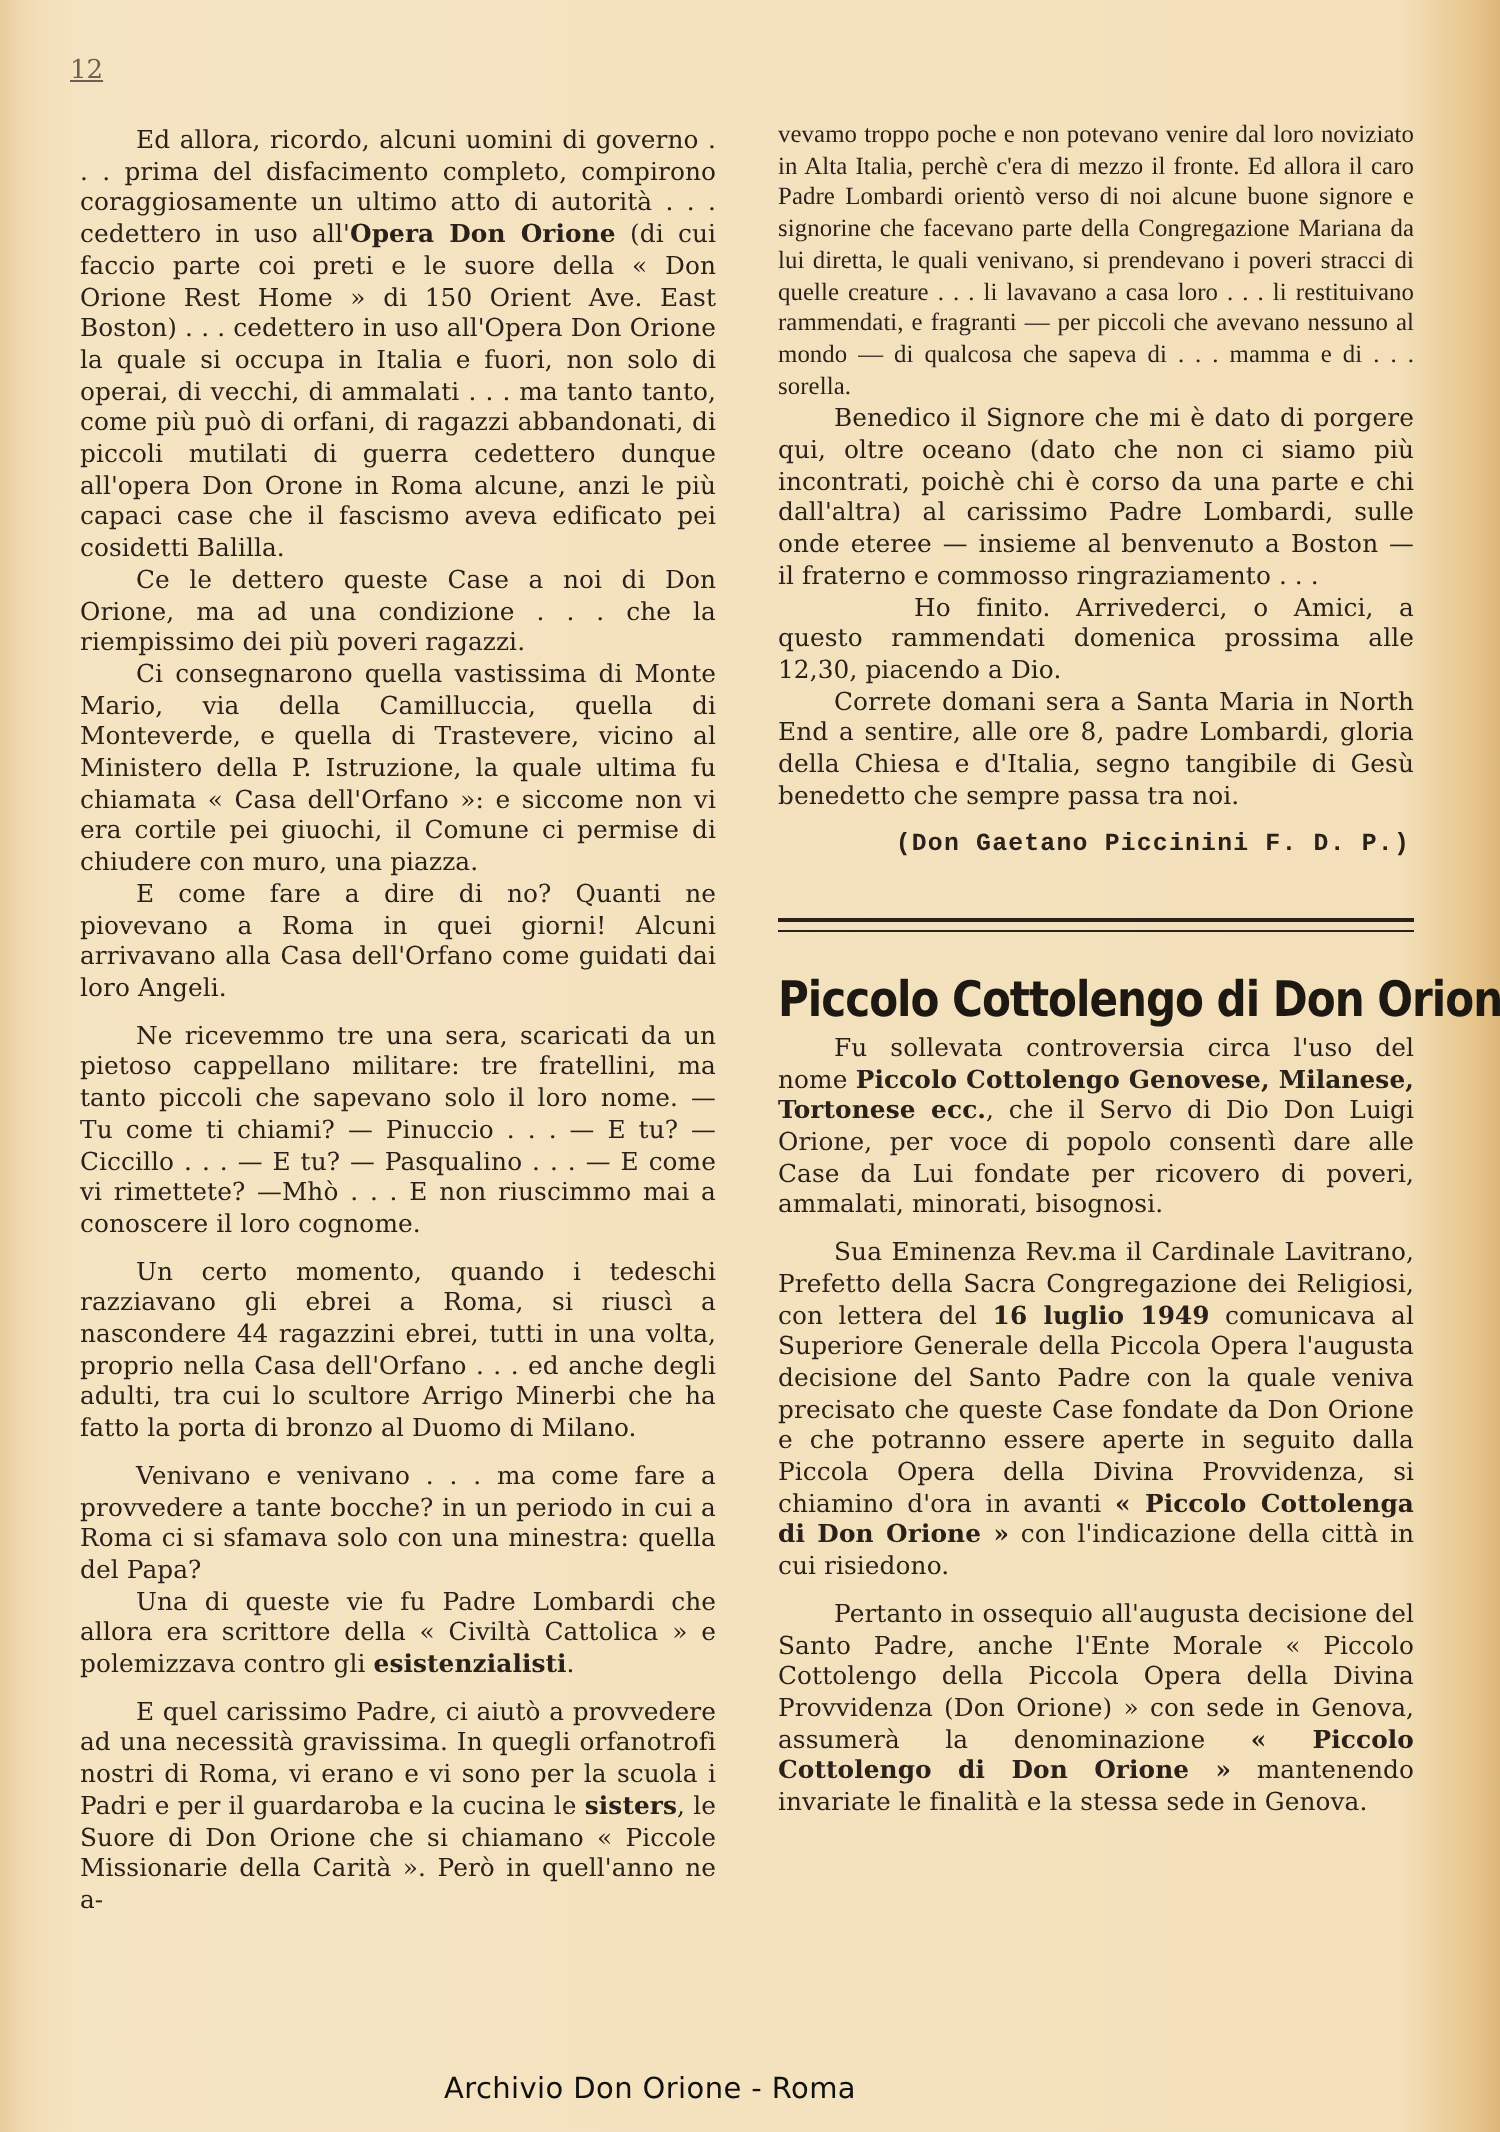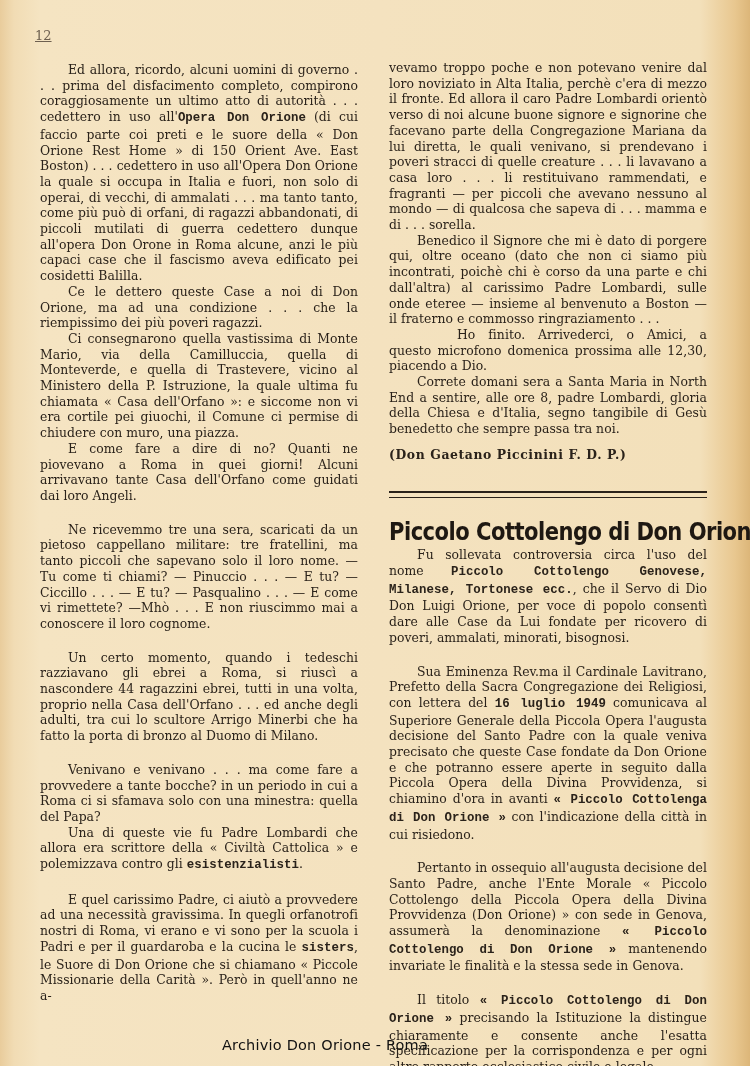--- a/index.html
+++ b/index.html
@@ -14,27 +14,28 @@
     font-size:13px; color:#6e6050;text-decoration:underline;
   }
   .col {
     position:absolute; top:62px;
     font-size:12.4px; line-height:15.7px;
     text-align:justify; letter-spacing:0.05px;
   }
   .col-left { left:40px; width:318px; }
   .col-right { left:389px; width:318px; top:60px; }
   .col p { margin:0; text-indent:28px; hyphens:manual; }
-  .col p.noindent { text-indent:0; }
-  .col p.gap { margin-top:18px; }
+  .col p.noindent { text-indent:0;font-family:Liberation Serif, serif; }
+  .col p.gap { margin-top:8px; }
   .col p.deep { text-indent:68px; }
-  b { font-weight:bold;font-family:Liberation Mono, monospace; }
+  b { font-weight:bold; }
   .signature {
-    text-align:left; font-weight:bold; margin:10px 2px 0 0 !important; text-indent:0 !important;
+    text-align:right; font-weight:bold; margin:10px 2px 0 0 !important; text-indent:0 !important;
     letter-spacing:0.6px;
+    font-family:Liberation Mono, monospace;
   }
   .divider {
     margin:28px 0 0 0; height:4px;
     border-top:2px solid #2a221a; border-bottom:1px solid #2a221a;
   }
   .headline {
     font-family: "DejaVu Sans", "Liberation Sans", sans-serif;
     font-weight:bold; font-size:24.5px; letter-spacing:-0.6px;
     transform: scaleX(0.86); transform-origin:left;
     white-space:nowrap; margin:26px 0 8px 0; color:#1e1812;
@@ -48,38 +49,37 @@
 </style>
 </head>
 <body>
 
 <div class="page-number">12</div>
 
 <div class="col col-left">
   <p><span>Ed allora, ricordo, alcuni uomini di governo . . . prima del disfacimento completo, compirono coraggiosamente un ultimo atto di autorità . . . cedettero in uso all'</span><b>Opera Don Orione</b><span> (di cui faccio parte coi preti e le suore della « Don Orione Rest Home » di 150 Orient Ave. East Boston) . . . cedettero in uso all'Opera Don Orione la quale si occupa in Italia e fuori, non solo di operai, di vecchi, di ammalati . . . ma tanto tanto, come più può di orfani, di ragazzi abbandonati, di piccoli mutilati di guerra cedettero dunque all'opera Don Orone in Roma alcune, anzi le più capaci case che il fascismo aveva edificato pei cosidetti Balilla.</span></p>
   <p>Ce le dettero queste Case a noi di Don Orione, ma ad una condizione . . . che la riempissimo dei più poveri ragazzi.</p>
   <p>Ci consegnarono quella vastissima di Monte Mario, via della Camilluccia, quella di Monteverde, e quella di Trastevere, vicino al Ministero della P. Istruzione, la quale ultima fu chiamata « Casa dell'Orfano »: e siccome non vi era cortile pei giuochi, il Comune ci permise di chiudere con muro, una piazza.</p>
-  <p>E come fare a dire di no? Quanti ne piovevano a Roma in quei giorni! Alcuni arrivavano tante Casa dell'Orfano come guidati dai loro Angeli.</p>
+  <p>E come fare a dire di no? Quanti ne piovevano a Roma in quei giorni! Alcuni arrivavano alla Casa dell'Orfano come guidati dai loro Angeli.</p>
   <p class="gap">Ne ricevemmo tre una sera, scaricati da un pietoso cappellano militare: tre fratellini, ma tanto piccoli che sapevano solo il loro nome. — Tu come ti chiami? — Pinuccio . . . — E tu? — Ciccillo . . . — E tu? — Pasqualino . . . — E come vi rimettete? —Mhò . . . E non riuscimmo mai a conoscere il loro cognome.</p>
   <p class="gap">Un certo momento, quando i tedeschi razziavano gli ebrei a Roma, si riuscì a nascondere 44 ragazzini ebrei, tutti in una volta, proprio nella Casa dell'Orfano . . . ed anche degli adulti, tra cui lo scultore Arrigo Minerbi che ha fatto la porta di bronzo al Duomo di Milano.</p>
   <p class="gap">Venivano e venivano . . . ma come fare a provvedere a tante bocche? in un periodo in cui a Roma ci si sfamava solo con una minestra: quella del Papa?</p>
   <p><span>Una di queste vie fu Padre Lombardi che allora era scrittore della « Civiltà Cattolica » e polemizzava contro gli </span><b>esistenzialisti</b><span>.</span></p>
   <p class="gap"><span>E quel carissimo Padre, ci aiutò a provvedere ad una necessità gravissima. In quegli orfanotrofi nostri di Roma, vi erano e vi sono per la scuola i Padri e per il guardaroba e la cucina le </span><b>sisters</b><span>, le Suore di Don Orione che si chiamano « Piccole Missionarie della Carità ». Però in quell'anno ne a-</span></p>
 </div>
 
 <div class="col col-right">
   <p class="noindent">vevamo troppo poche e non potevano venire dal loro noviziato in Alta Italia, perchè c'era di mezzo il fronte. Ed allora il caro Padre Lombardi orientò verso di noi alcune buone signore e signorine che facevano parte della Congregazione Mariana da lui diretta, le quali venivano, si prendevano i poveri stracci di quelle creature . . . li lavavano a casa loro . . . li restituivano rammendati, e fragranti — per piccoli che avevano nessuno al mondo — di qualcosa che sapeva di . . . mamma e di . . . sorella.</p>
   <p>Benedico il Signore che mi è dato di porgere qui, oltre oceano (dato che non ci siamo più incontrati, poichè chi è corso da una parte e chi dall'altra) al carissimo Padre Lombardi, sulle onde eteree — insieme al benvenuto a Boston — il fraterno e commosso ringraziamento . . .</p>
-  <p class="deep">Ho finito. Arrivederci, o Amici, a questo microfono domenica prossima alle 12,30, piacendo a Dio.</p>
+  <p class="deep">Ho finito. Arrivederci, o Amici, a questo rammendati domenica prossima alle 12,30, piacendo a Dio.</p>
   <p>Correte domani sera a Santa Maria in North End a sentire, alle ore 8, padre Lombardi, gloria della Chiesa e d'Italia, segno tangibile di Gesù benedetto che sempre passa tra noi.</p>
   <p class="signature">(Don Gaetano Piccinini F. D. P.)</p>
 
   <div class="divider"></div>
 
   <div class="headline">Piccolo Cottolengo di Don Orione</div>
 
   <p><span>Fu sollevata controversia circa l'uso del nome </span><b>Piccolo Cottolengo Genovese, Milanese, Tortonese ecc.</b><span>, che il Servo di Dio Don Luigi Orione, per voce di popolo consentì dare alle Case da Lui fondate per ricovero di poveri, ammalati, minorati, bisognosi.</span></p>
   <p class="gap"><span>Sua Eminenza Rev.ma il Cardinale Lavitrano, Prefetto della Sacra Congregazione dei Religiosi, con lettera del </span><b>16 luglio 1949</b><span> comunicava al Superiore Generale della Piccola Opera l'augusta decisione del Santo Padre con la quale veniva precisato che queste Case fondate da Don Orione e che potranno essere aperte in seguito dalla Piccola Opera della Divina Provvidenza, si chiamino d'ora in avanti </span><b>« Piccolo Cottolenga di Don Orione »</b><span> con l'indicazione della città in cui risiedono.</span></p>
   <p class="gap"><span>Pertanto in ossequio all'augusta decisione del Santo Padre, anche l'Ente Morale « Piccolo Cottolengo della Piccola Opera della Divina Provvidenza (Don Orione) » con sede in Genova, assumerà la denominazione </span><b>« Piccolo Cottolengo di Don Orione »</b><span> mantenendo invariate le finalità e la stessa sede in Genova.</span></p>
-  <p class="gap"><span>Il titolo </span><b>« Piccolo Cottolengo di Don Orione »</b><span> precisando la Istituzione la distingue chiaramente e consente anche l'esatta specificazione per la corrispondenza e per ogni altro rapporto ecclesiastico civile e legale.</span></p>
 </div>
 
 <div class="footer">Archivio Don Orione - Roma</div>
 
 </body></html>

